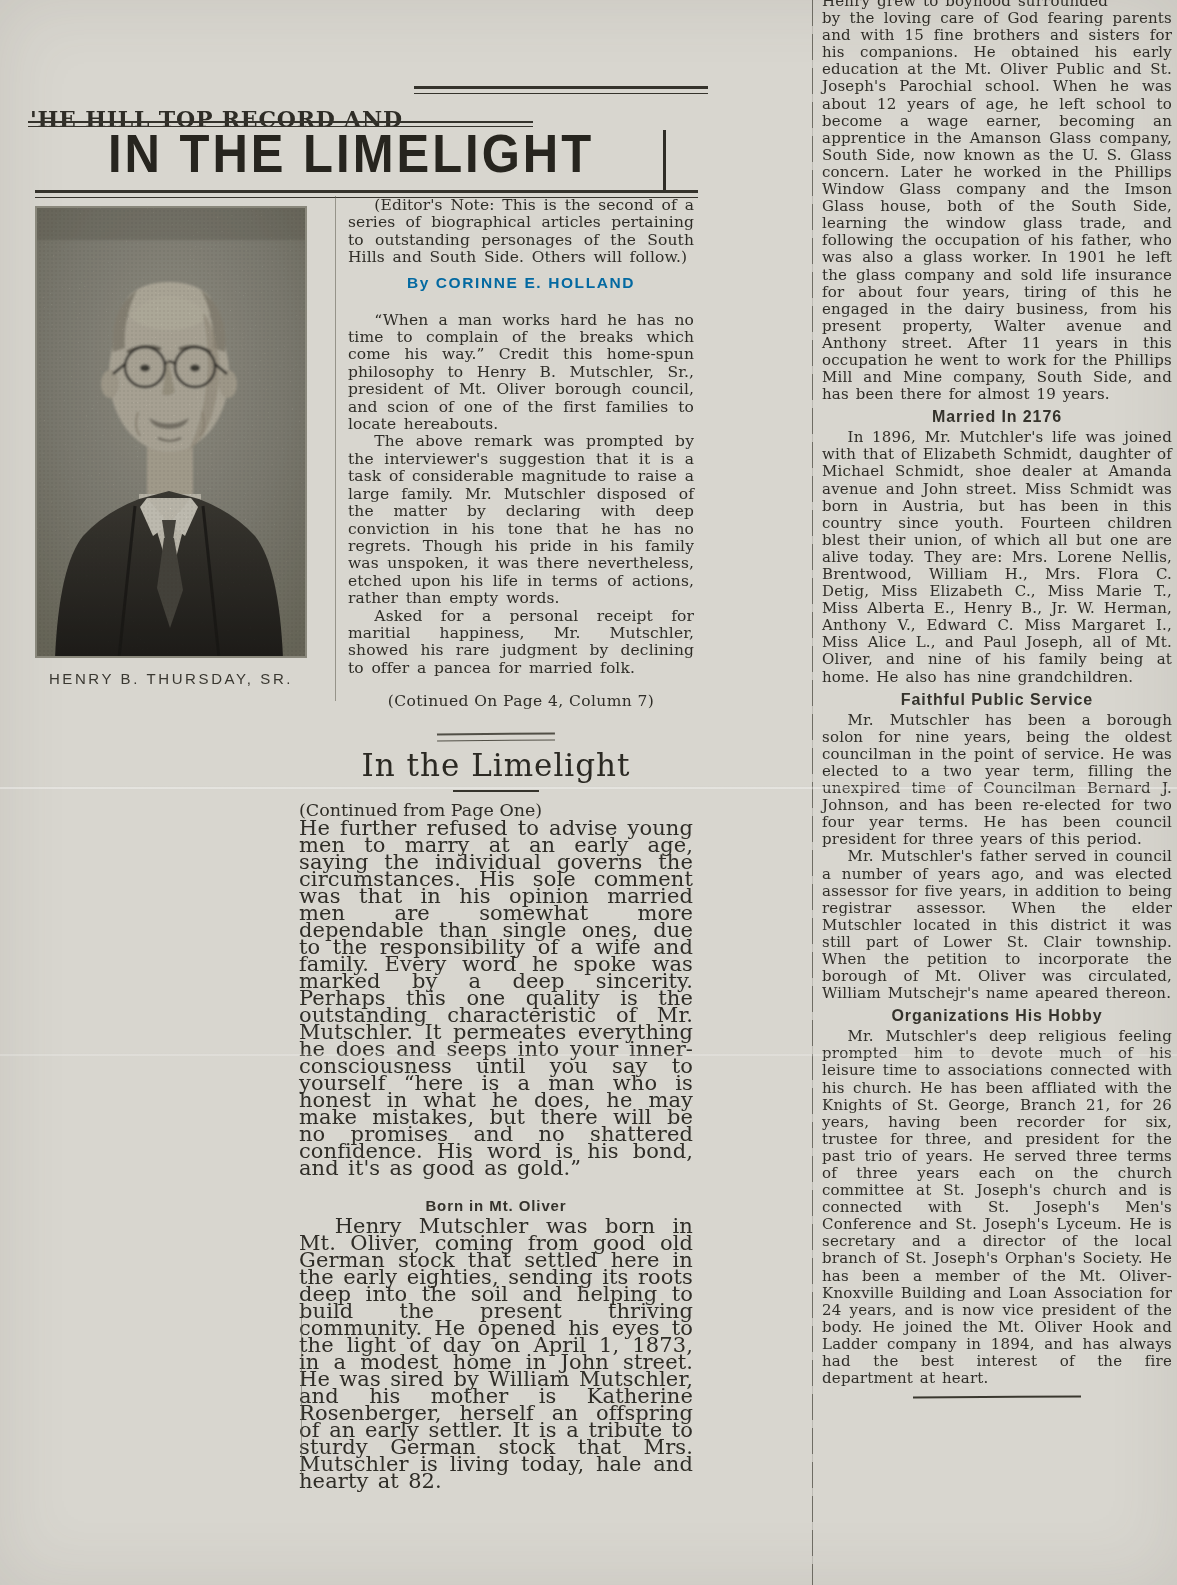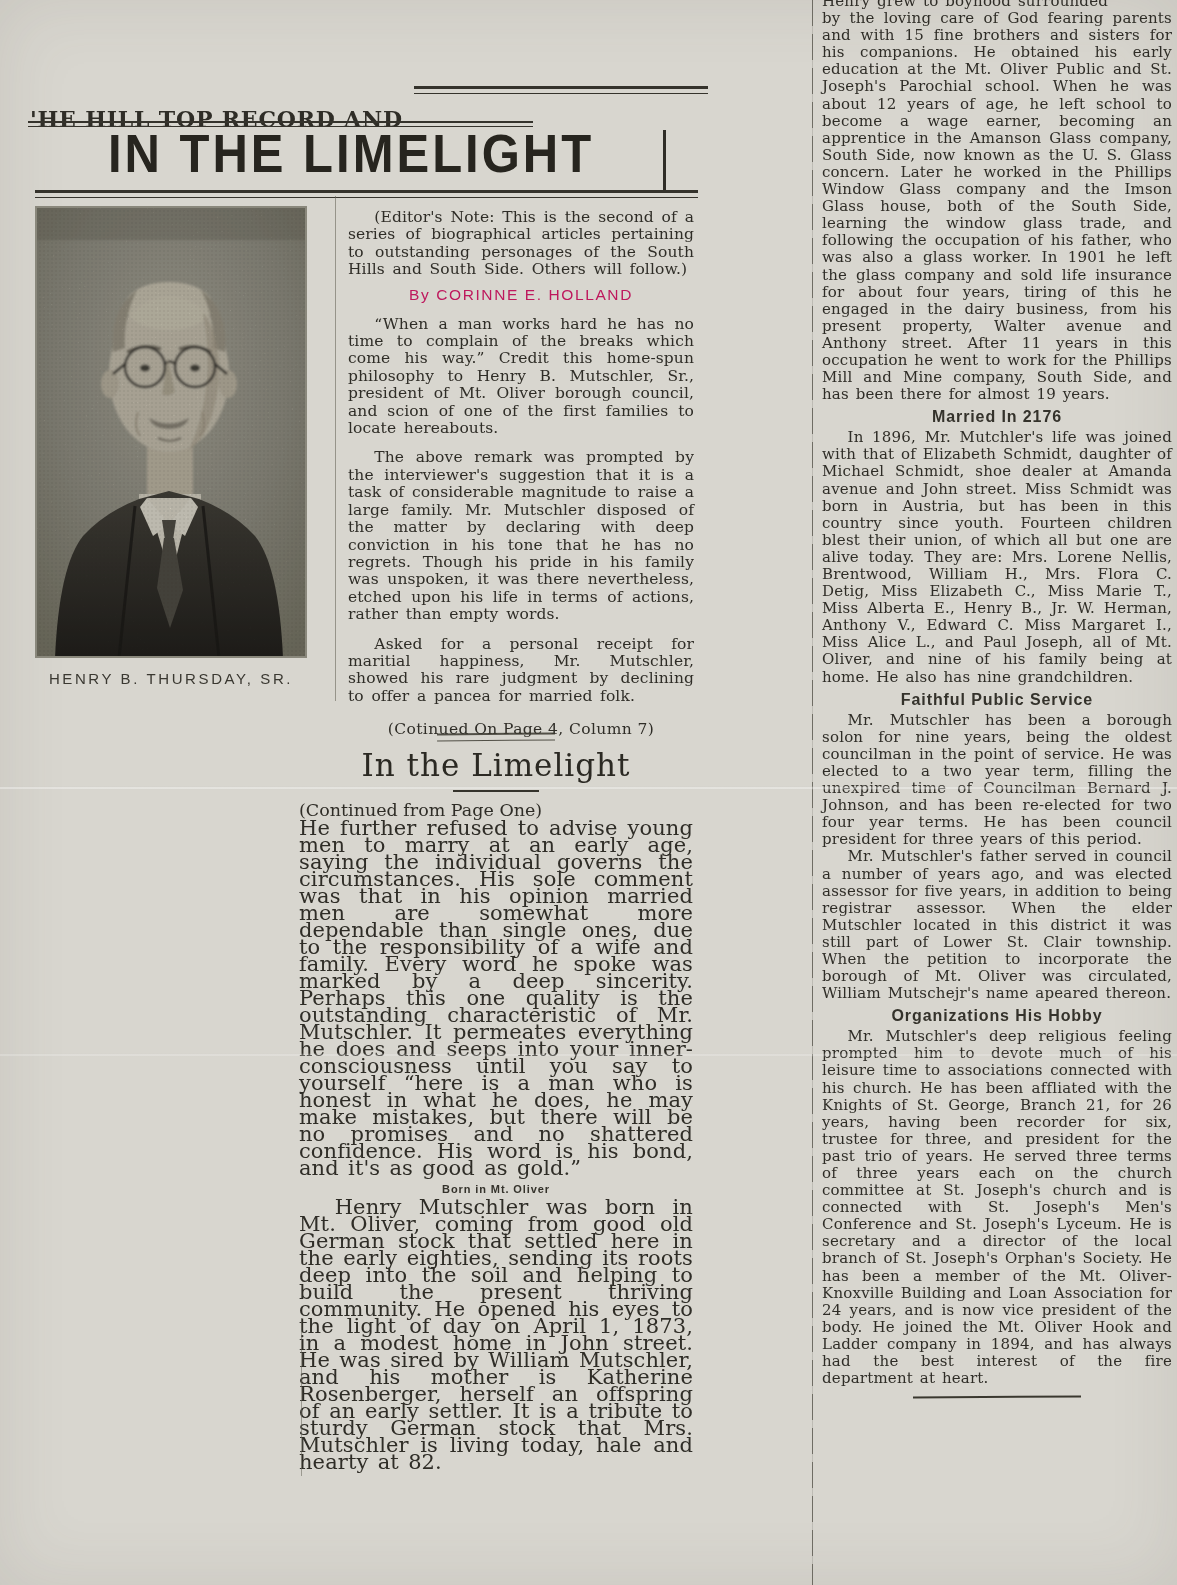--- a/index.html
+++ b/index.html
@@ -39,43 +39,43 @@
     left:25px; top:670px; width:292px; text-align:center;
     font-family:"Liberation Sans", sans-serif; font-size:15px;
     letter-spacing:2.6px; color:#3a3831; white-space:nowrap;
   }
 
   
   .col p { margin:0; text-align:justify; }
   .indent { text-indent:1.7em; }
 
   .front-col { left:348px; top:197px; width:346px; }
-  .front-col p { font-size:15.5px; line-height:17.4px; word-spacing:.17em; letter-spacing:.1px;margin-top:12px; }
+  .front-col p { font-size:15.5px; line-height:17.4px; word-spacing:.17em; letter-spacing:.1px; }
   .byline {
-    font-family:"Liberation Sans", sans-serif; font-weight:normal; font-size:15.5px;
-    letter-spacing:1.6px; text-align:center; margin:7px 0 7px 0; color:#be185d;
+    font-family:"Liberation Sans", sans-serif; font-weight:bold; font-size:15.5px;
+    letter-spacing:1.6px; text-align:center; margin:7px 0 20px 0; color:#0369a1;
   }
   .cont-note { text-align:center; margin-top:15px; font-size:15.5px; letter-spacing:.4px; }
 
   .jump-col { left:299px; top:733px; width:394px; }
   .squiggle {
     width:118px; height:5px; margin:0 auto 6px auto;
     border-top:2px solid #3a382f; border-bottom:1px solid #3a382f;
     transform:rotate(-.6deg); opacity:.85;
   }
   .jump-title {
     font-family:"DejaVu Serif", serif; font-size:31px; letter-spacing:1px;
     text-align:center; margin:0; font-weight:normal; color:#2b2923;
   }
   .jump-title-rule { width:86px; height:2px; background:#35332c; margin:7px auto 8px auto; }
   .continued-from { text-align:center; font-size:17.5px; margin:0 0 4px 0; }
   .jump-col p.body { font-size:21px; line-height:17px; word-spacing:.12em; letter-spacing:.1px; }
   .subhead {
-    font-family:"Liberation Sans", sans-serif; font-weight:bold; font-size:11px;
-    letter-spacing:.9px; text-align:center; margin:6px 0 4px 0; color:#34322b;
+    font-family:"Liberation Sans", sans-serif; font-weight:bold; font-size:15px;
+    letter-spacing:.9px; text-align:center; margin:20px 0 4px 0; color:#34322b;
   }
 
   .right-col { left:822px; top:0; width:350px; }
   .right-col p.body { font-size:15px; line-height:17.1px; word-spacing:.12em; letter-spacing:.2px; }
   .top-partial { margin-top:-7px !important; overflow:hidden; }
   .right-col .subhead { font-size:16px; margin:5px 0 3px 0; }
   .end-rule { width:168px; height:2px; background:#3a382f; margin:9px auto 0 auto; transform:rotate(-.4deg); }
 
   
   .vrule-right {

